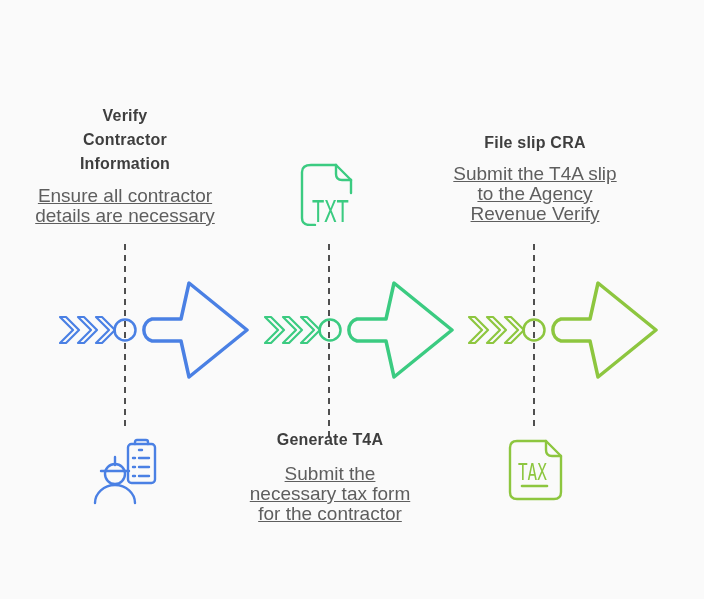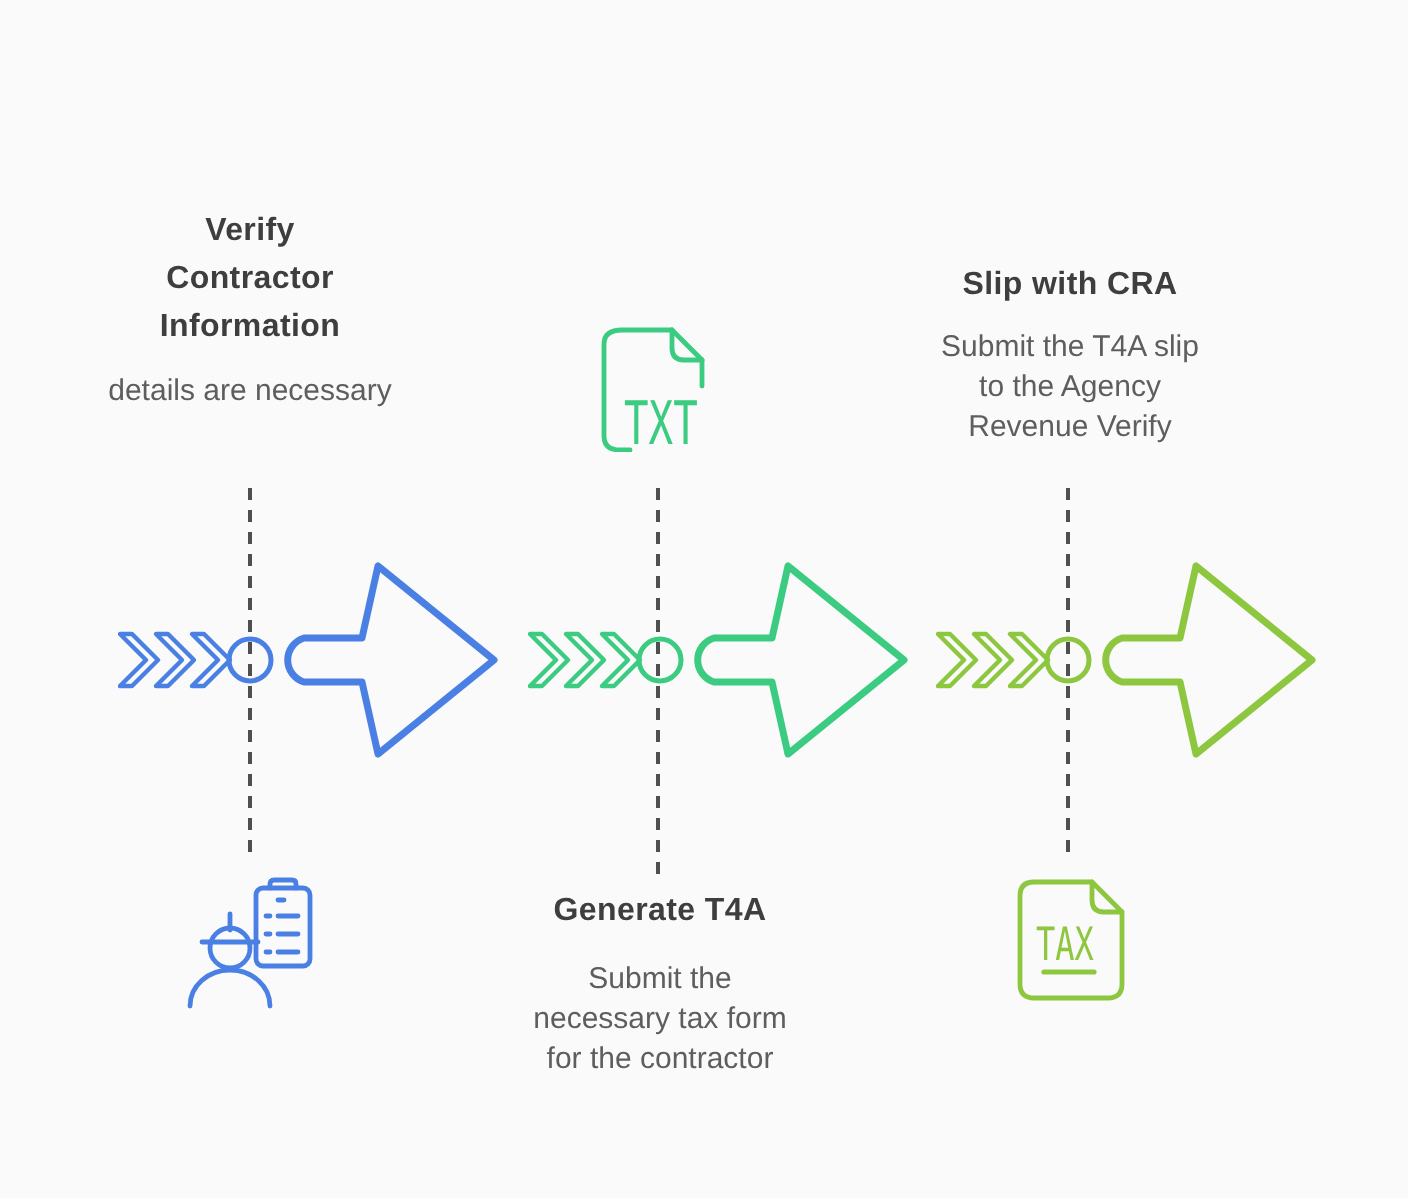--- a/index.html
+++ b/index.html
@@ -7,21 +7,21 @@
   body{font-family:"Liberation Sans","DejaVu Sans",sans-serif;}
   .canvas{
     position:relative;
     width:704px;height:599px;
     background:#fafafa;
     overflow:hidden;
   }
   .abs{position:absolute;}
   .step-text{position:absolute;text-align:center;}
   .title{font-weight:700;font-size:16px;line-height:24px;color:#3e3e3e;letter-spacing:.2px;}
-  .subtitle{font-size:15px;line-height:20px;color:#5e5e5e;}
+  .subtitle{font-size:19px;line-height:20px;color:#5e5e5e;text-decoration:underline;}
   .subtitle.m10{margin-top:10px;}
   .subtitle.m9{margin-top:9px;}
   .subtitle.m12{margin-top:12px;}
   svg{display:block;}
   .icon-label{font-family:"DejaVu Sans Mono","Liberation Mono",monospace;font-weight:400;}
 </style>
 </head>
 <body>
 
 <div class="canvas" style="background-color: rgb(250, 250, 250);">
@@ -72,38 +72,39 @@
     </g>
   </svg>
 
   <div class="step-text" style="left:25px;top:104px;width:200px">
     <div class="title" style="color: rgb(62, 62, 62);">
       <div>Verify</div>
       <div>Contractor</div>
       <div>Information</div>
     </div>
     <div class="subtitle m10" style="color: rgb(94, 94, 94);">
+      <div>Ensure all contractor</div>
       <div>details are necessary</div>
     </div>
   </div>
 
-  <div class="step-text" style="left:230px;top:444px;width:200px">
+  <div class="step-text" style="left:230px;top:428px;width:200px">
     <div class="title" style="color: rgb(62, 62, 62);">
       <div>Generate T4A</div>
     </div>
     <div class="subtitle m12" style="color: rgb(94, 94, 94);">
       <div>Submit the</div>
       <div>necessary tax form</div>
       <div>for the contractor</div>
     </div>
   </div>
 
   <div class="step-text" style="left:435px;top:131px;width:200px">
     <div class="title" style="color: rgb(62, 62, 62);">
-      <div>Slip with CRA</div>
+      <div>File slip CRA</div>
     </div>
     <div class="subtitle m9" style="color: rgb(94, 94, 94);">
       <div>Submit the T4A slip</div>
       <div>to the Agency</div>
       <div>Revenue Verify</div>
     </div>
   </div>
 
   <svg class="abs" style="left: 87px; top: 438px; color: rgb(74, 128, 228);" width="76" height="70" viewBox="0 0 76 70">
     <g stroke="currentColor" fill="none" stroke-width="2.4" stroke-linecap="round" stroke-linejoin="round">

